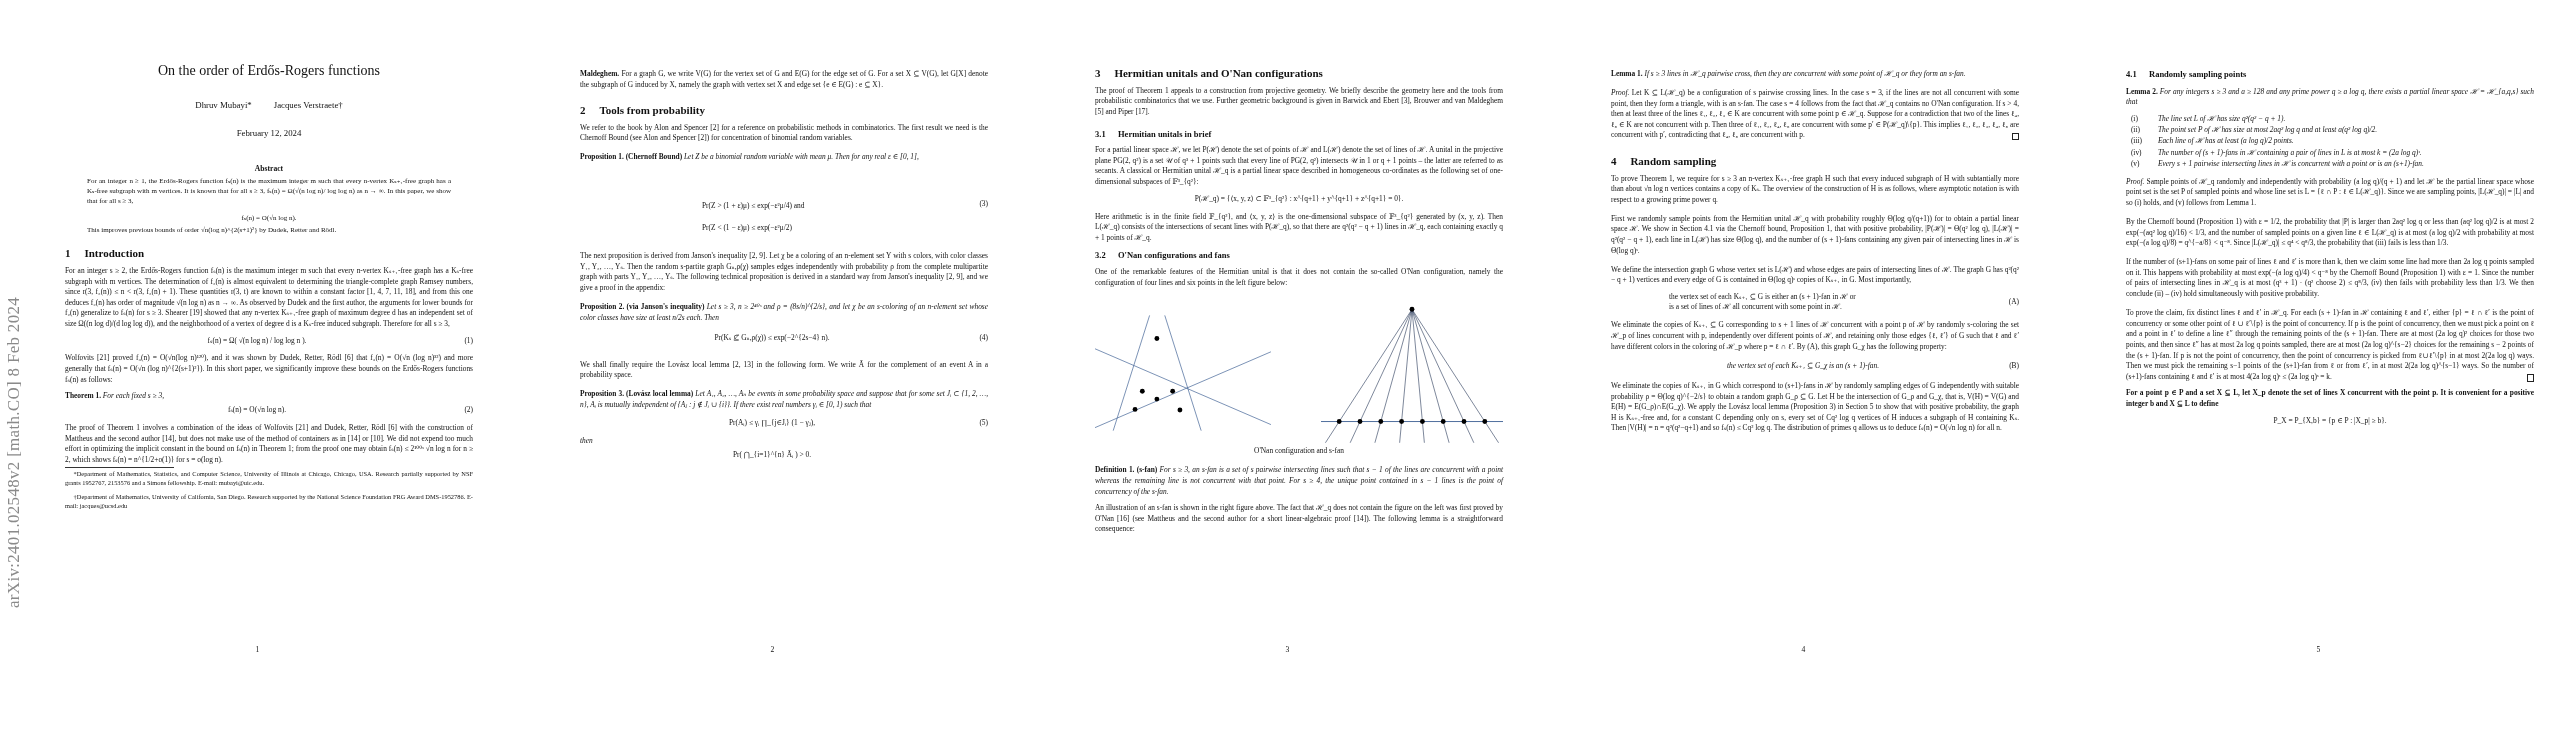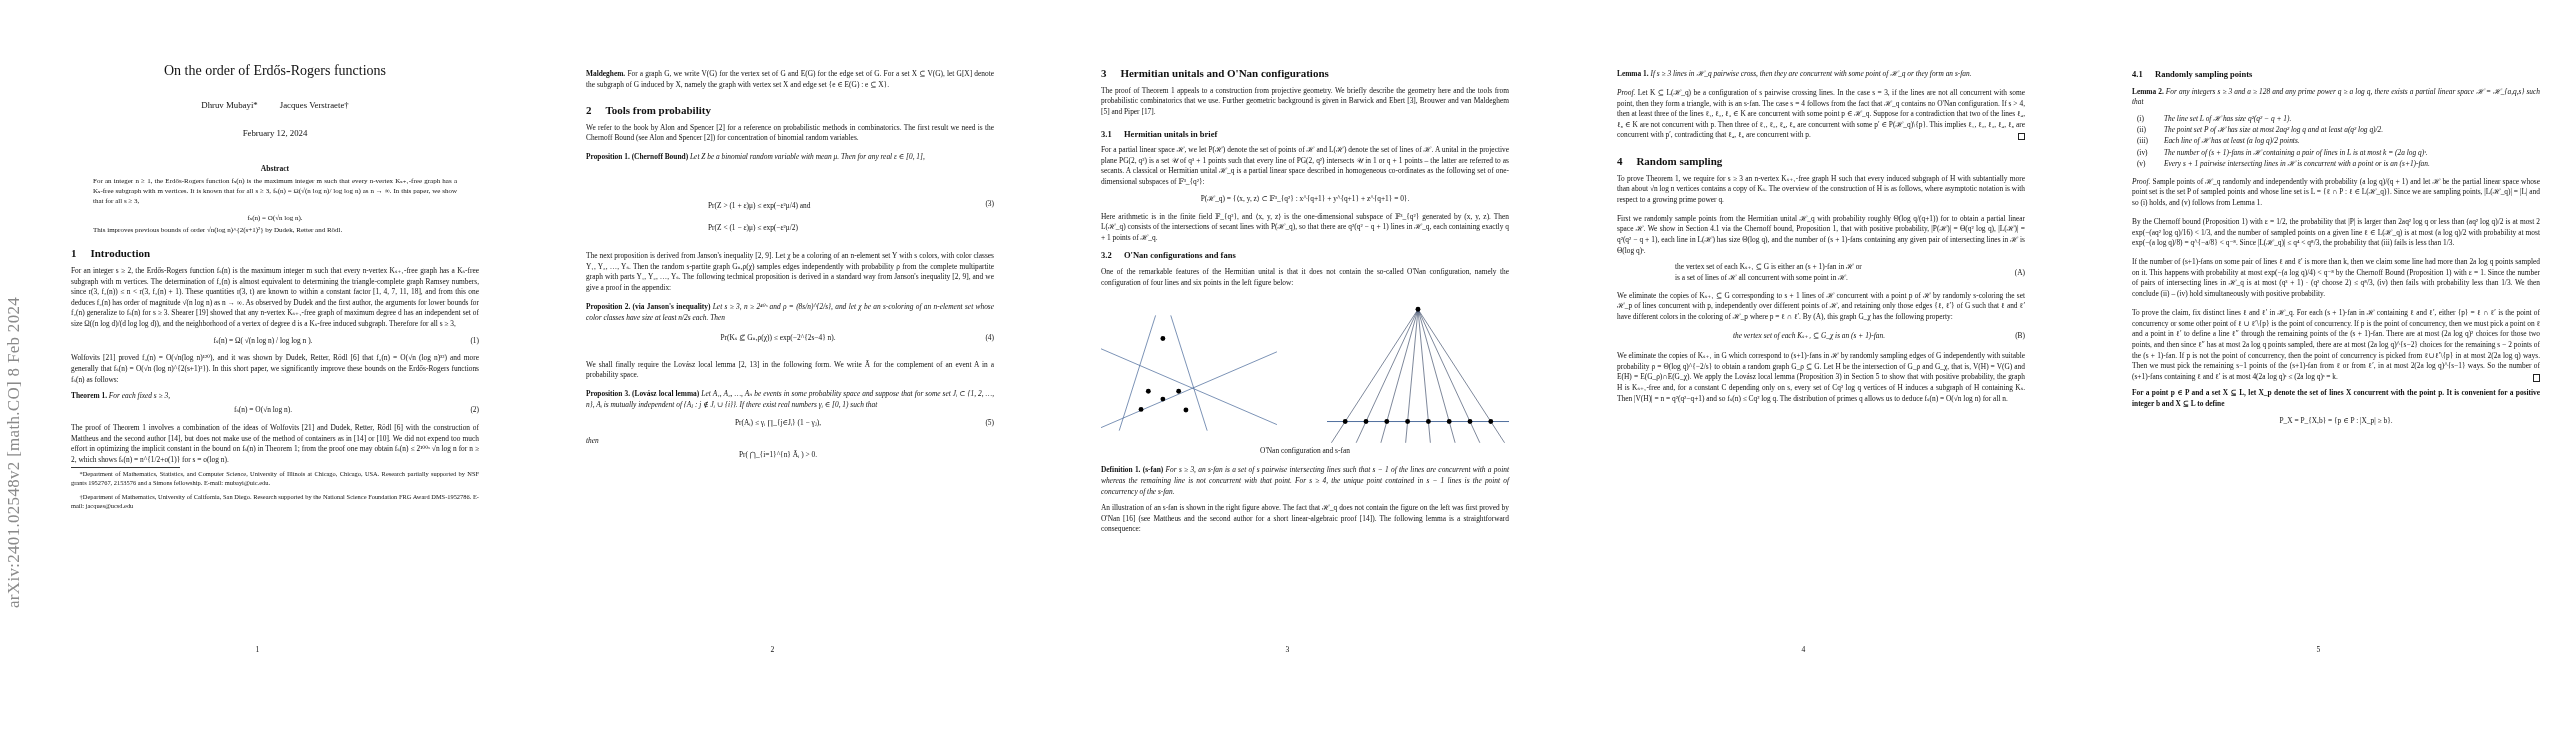--- a/index.html
+++ b/index.html
@@ -1,20 +1,20 @@
 <!DOCTYPE html>
 <html style="font-size:9.7px"><head>
 <meta charset="utf-8">
 <style>
   html, body { margin:0; padding:0; background:#ffffff; }
   body { width:2576px; height:729px; overflow:hidden; position:relative;
          font-family:"Liberation Serif", "DejaVu Serif", serif; color:#111; }
   .page { position:absolute; top:0; width:515px; height:729px; background:#fff; }
   .p1 { left:0; } .p2 { left:515px; } .p3 { left:1030px; } .p4 { left:1546px; } .p5 { left:2061px; }
-  .content { position:absolute; left:71px; width:408px; font-size:7.4px; line-height:10.6px; }
+  .content { position:absolute; left:65px; width:408px; font-size:7.4px; line-height:10.6px; }
   .content p { margin:0 0 6px 0; text-align:justify; }
   .pagenum { position:absolute; top:645px; left:0; width:515px; text-align:center; font-size:7.6px; }
   .arxiv-stamp { position:absolute; left:3.6px; top:608px; transform-origin:0 0; transform:rotate(-90deg);
                  font-family:"Liberation Serif", serif; font-size:17px; color:#8a8a8a; white-space:nowrap; letter-spacing:0.3px; }
   .title { text-align:center; font-size:14px; margin:0; }
   .authors { text-align:center; font-size:8.8px; display:flex; justify-content:center; gap:22px; }
   .date { text-align:center; font-size:8.8px; }
   .abstract-head { text-align:center; font-weight:bold; font-size:7.6px; margin:0 0 2.4px 0; }
   .abstract { padding:0 22px; }
   h2 { font-size:11px; margin:0 0 7.3px 0; font-weight:bold; }
@@ -205,20 +205,21 @@
     <p style="margin-top:8.5px;">
       <span style="font-style:italic;">Proof.</span>
       <span>Let K ⊆ L(ℋ_q) be a configuration of s pairwise crossing lines. In the case s = 3, if the lines are not all concurrent with some point, then they form a triangle, with is an s-fan. The case s = 4 follows from the fact that ℋ_q contains no O'Nan configuration. If s &gt; 4, then at least three of the lines ℓ₁, ℓ₂, ℓ₃ ∈ K are concurrent with some point p ∈ ℋ_q. Suppose for a contradiction that two of the lines ℓ₄, ℓ₅ ∈ K are not concurrent with p. Then three of ℓ₁, ℓ₂, ℓ₄, ℓ₅ are concurrent with some p′ ∈ P(ℋ_q)\{p}. This implies ℓ₁, ℓ₂, ℓ₃, ℓ₄, ℓ₅ are concurrent with p′, contradicting that ℓ₄, ℓ₅ are concurrent with p.</span>
       <span class="qed"></span>
     </p>
     <h2 style="margin-top:14.6px;">
       <span class="num">4</span><span>Random sampling</span>
     </h2>
     <p>To prove Theorem 1, we require for s ≥ 3 an n-vertex Kₛ₊₁-free graph H such that every induced subgraph of H with subtantially more than about √n log n vertices contains a copy of Kₛ. The overview of the construction of H is as follows, where asymptotic notation is with respect to a growing prime power q.</p>
     <p style="margin-top:8.5px;">First we randomly sample points from the Hermitian unital ℋ_q with probability roughly Θ(log q/(q+1)) for to obtain a partial linear space ℋ. We show in Section 4.1 via the Chernoff bound, Proposition 1, that with positive probability, |P(ℋ)| = Θ(q² log q), |L(ℋ)| = q²(q² − q + 1), each line in L(ℋ) has size Θ(log q), and the number of (s + 1)-fans containing any given pair of intersecting lines in ℋ is Θ(log q)ˢ.</p>
+    <p style="margin-top:8.5px;">We define the intersection graph G whose vertex set is L(ℋ) and whose edges are pairs of intersecting lines of ℋ. The graph G has q²(q² − q + 1) vertices and every edge of G is contained in Θ(log q)ˢ copies of Kₛ₊₁ in G. Most importantly,</p>
     <div class="eq">
       <span class="expr indent-eq" style="text-align:left;">
         <div>the vertex set of each Kₛ₊₁ ⊆ G is either an (s + 1)-fan in ℋ or</div>
         <div>is a set of lines of ℋ all concurrent with some point in ℋ.</div>
       </span>
       <span class="tag">(A)</span>
     </div>
     <p>We eliminate the copies of Kₛ₊₁ ⊆ G corresponding to s + 1 lines of ℋ concurrent with a point p of ℋ by randomly s-coloring the set ℋ_p of lines concurrent with p, independently over different points of ℋ, and retaining only those edges {ℓ, ℓ′} of G such that ℓ and ℓ′ have different colors in the coloring of ℋ_p where p = ℓ ∩ ℓ′. By (A), this graph G_χ has the following property:</p>
     <div class="eq" style="margin:8.5px 0 9.7px 0;">
       <span class="expr" style="font-style:italic;">the vertex set of each Kₛ₊₁ ⊆ G_χ is an (s + 1)-fan.</span>

